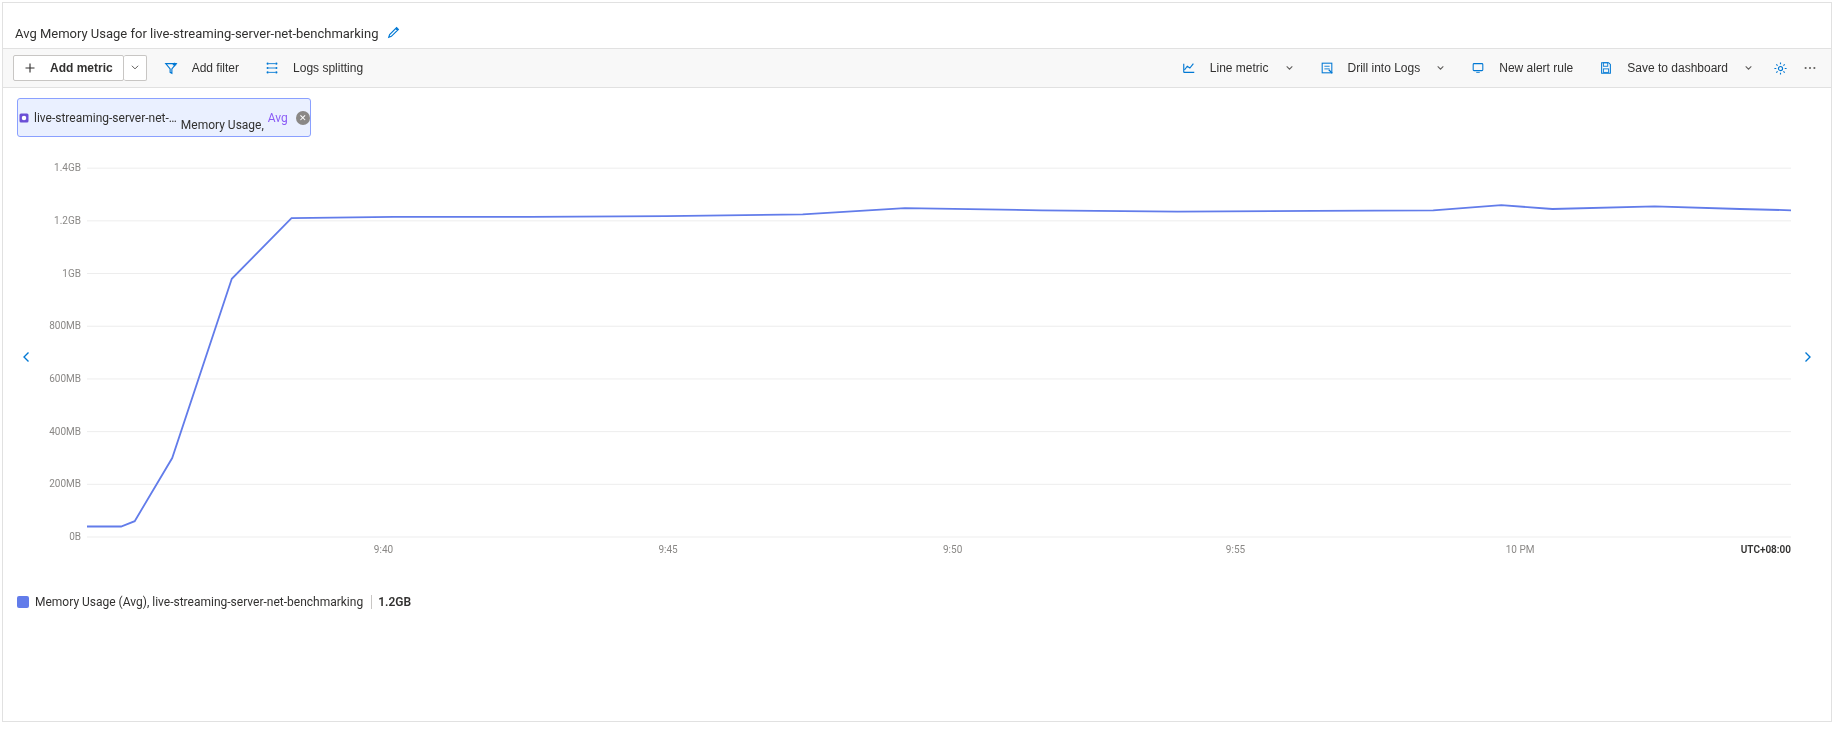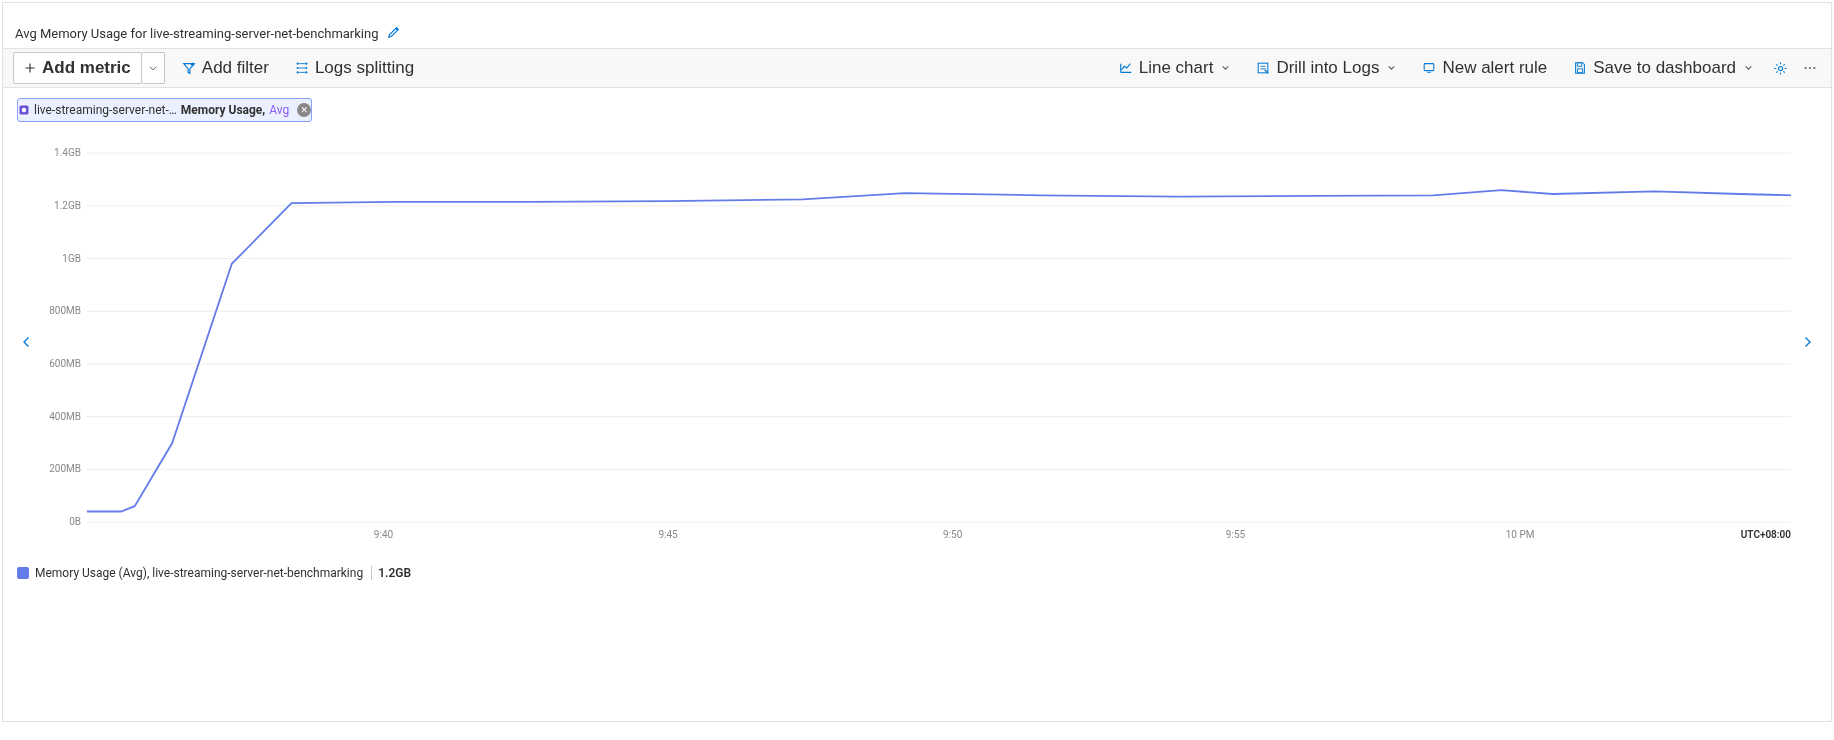--- a/index.html
+++ b/index.html
@@ -46,26 +46,26 @@
     padding: 4px 10px;
     border-top: 1px solid var(--border);
     border-bottom: 1px solid var(--border);
     background: var(--bg-toolbar);
     gap: 8px;
     height: 40px;
   }
   .btn {
     display: inline-flex;
     align-items: center;
-    gap: 6px;
+    gap: 14px;
     padding: 4px 8px;
     border: 1px solid transparent;
     background: transparent;
     color: var(--text);
-    font-size: 17px;
+    font-size: 12px;
     cursor: pointer;
     border-radius: 2px;
     white-space: nowrap;
   }
   .btn .icon { color: var(--link); display: inline-flex; }
 
   .btn.primary-outline {
     border: 1px solid #c8c6c4;
     background: #fff;
     font-weight: 600;
@@ -94,21 +94,21 @@
     padding: 4px 0;
     font-size: 12px;
     gap: 4px;
     margin-bottom: 10px;
   }
   .metric-pill .resource-icon {
     width: 12px; height: 12px;
     display: inline-block;
   }
   .metric-pill .res { color: #323130; }
-  .metric-pill .name { font-weight: 700; }
+  .metric-pill .name { font-weight: 400; margin-top: 15px; }
   .metric-pill .agg  { color: #8b5cf6; }
   .metric-pill .close {
     margin-left: 4px;
     width: 14px; height: 14px;
     border-radius: 50%;
     background: #8a8886;
     color: #fff;
     display: inline-flex;
     align-items: center;
     justify-content: center;
@@ -130,21 +130,21 @@
   }
   .plot {
     flex: 1;
     position: relative;
     height: 420px;
   }
   .legend {
     display: flex;
     align-items: center;
     gap: 6px;
-    margin-top: 14px;
+    margin-top: 28px;
     font-size: 12px;
     color: var(--text);
   }
   .legend .swatch {
     width: 12px; height: 12px;
     background: var(--series);
     border-radius: 2px;
   }
   .legend .val { font-weight: 600; border-left: 1px solid #c8c6c4; padding-left: 6px; margin-left: 2px;}
 
@@ -217,21 +217,21 @@
     </button>
 
     <div class="spacer"></div>
 
     <button class="btn">
       <span class="icon">
         <svg width="14" height="14" viewBox="0 0 16 16">
             <path fill="none" stroke="currentColor" stroke-width="1.3" d="M2 13V3M2 13h12M3 10l3-4 3 2 4-5"></path>
           </svg>
       </span>
-      <span>Line chart</span>
+      <span>Line metric</span>
       <span class="chev">
         <svg width="9" height="9" viewBox="0 0 16 16">
             <path fill="none" stroke="#605e5c" stroke-width="1.8" d="M3 6l5 5 5-5"></path>
           </svg>
       </span>
     </button>
 
     <button class="btn">
       <span class="icon">
         <svg width="14" height="14" viewBox="0 0 16 16">

